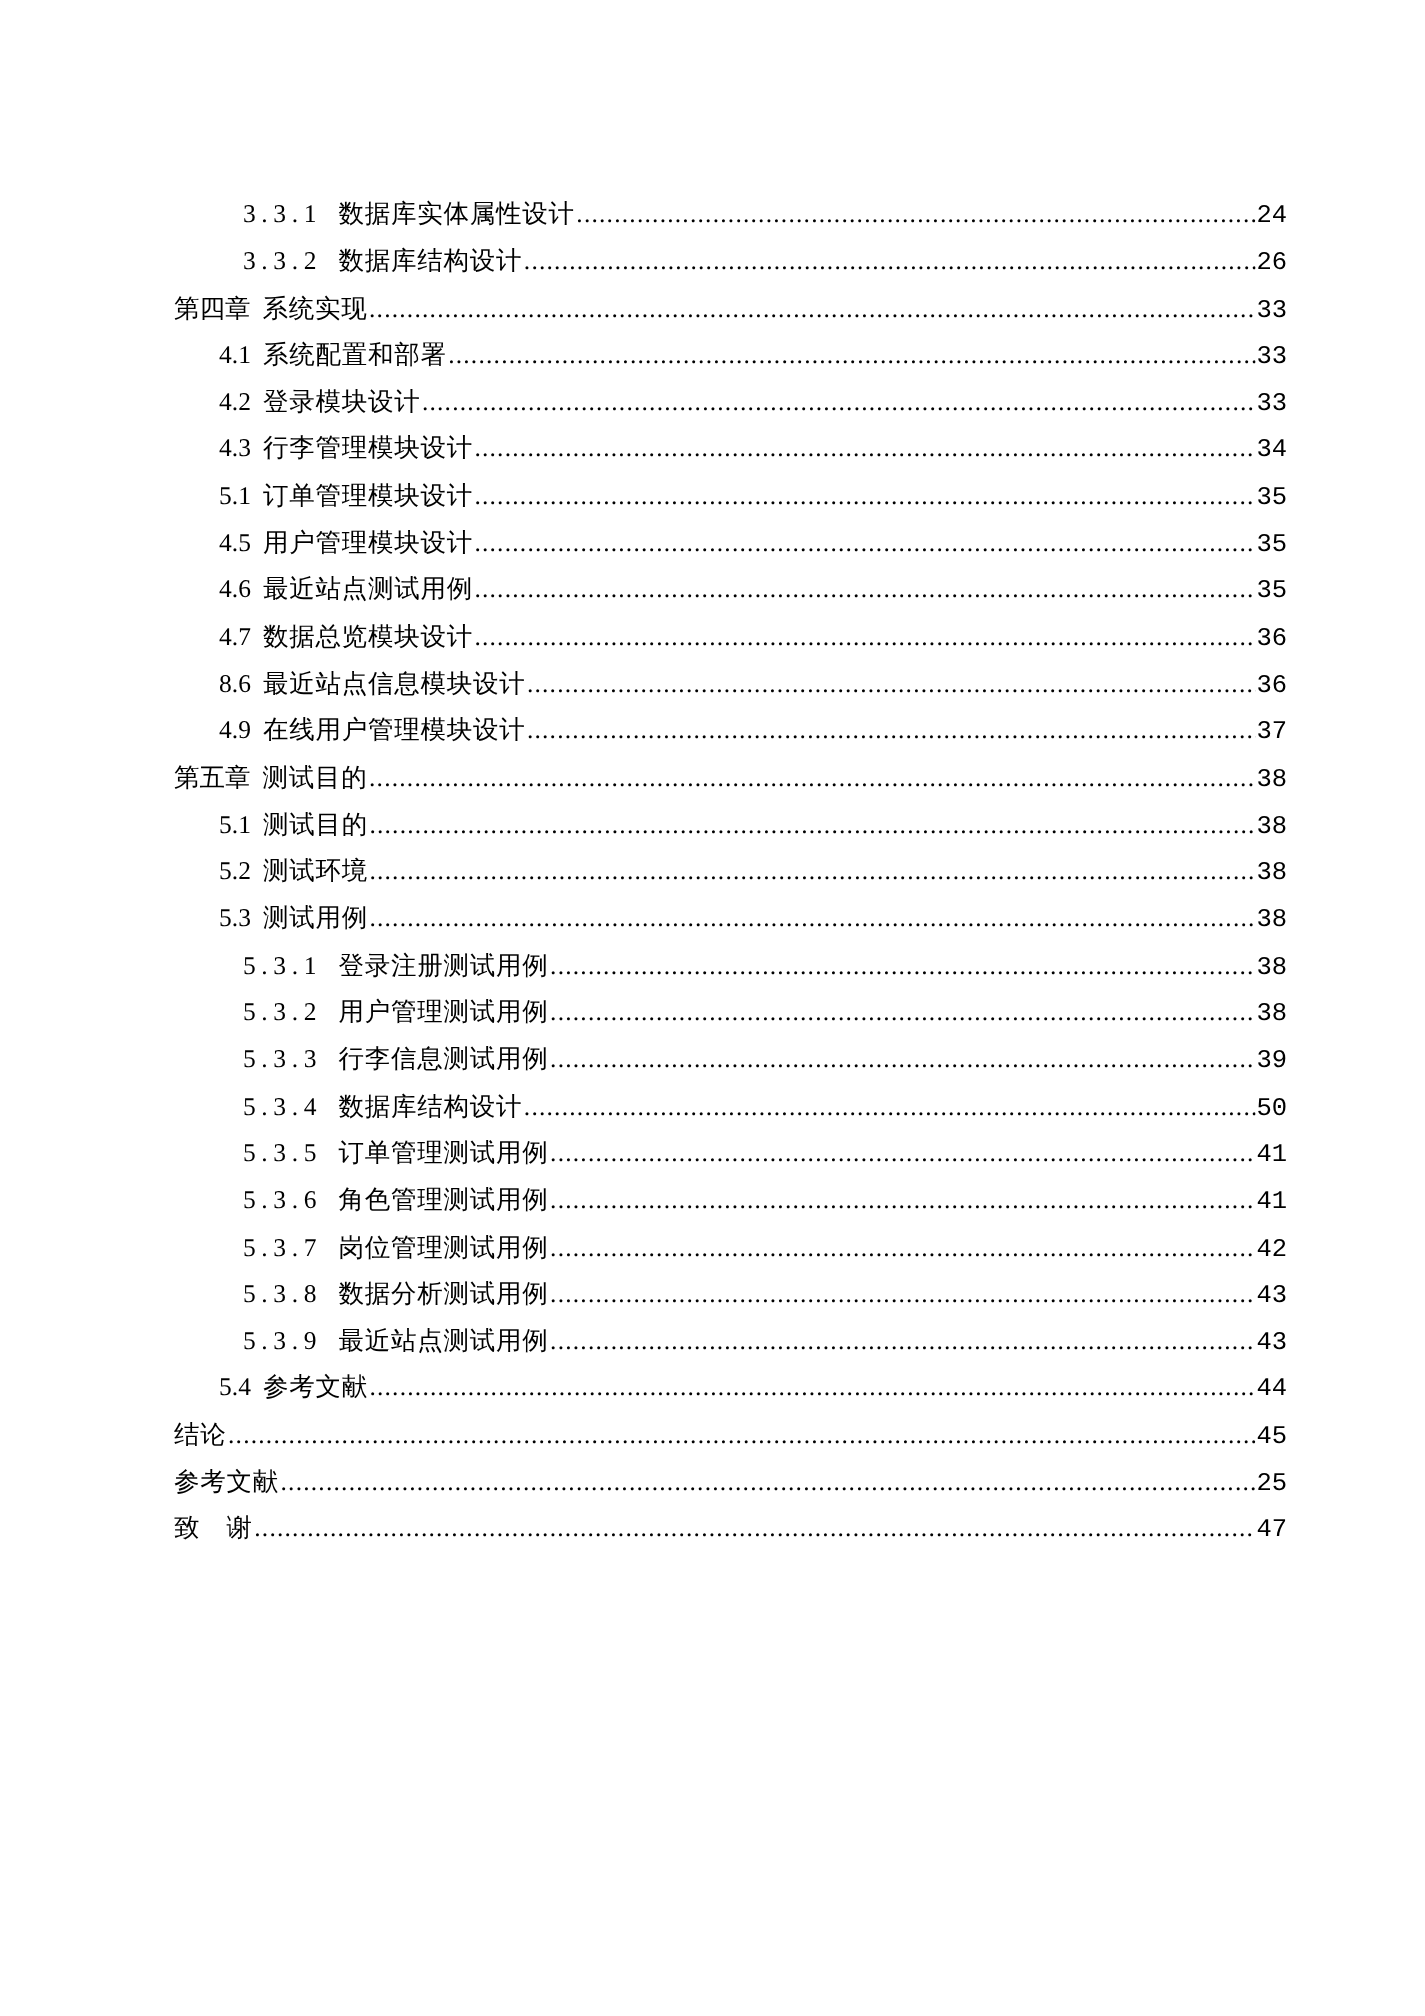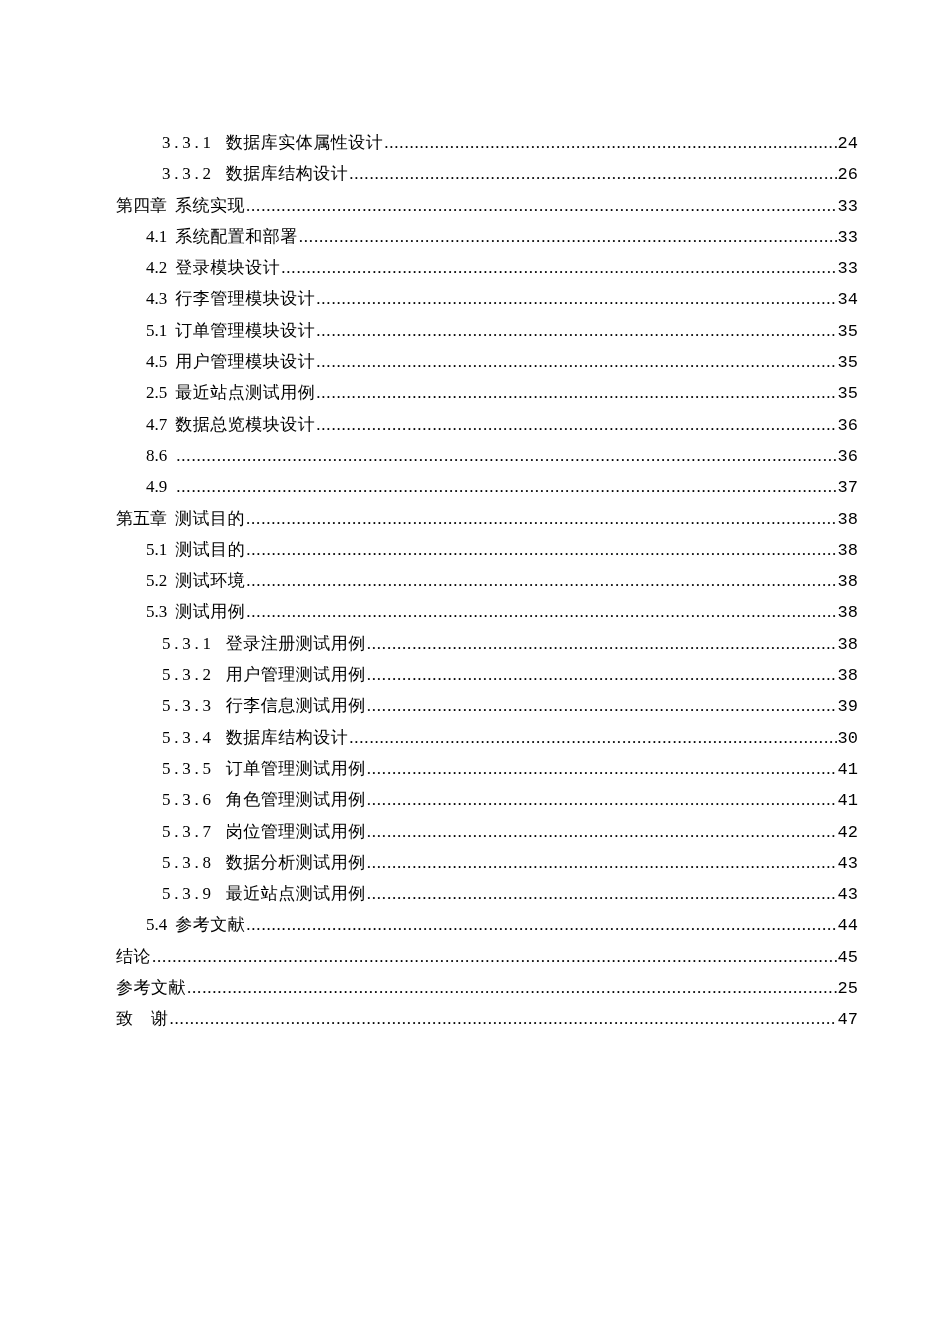--- a/index.html
+++ b/index.html
@@ -117,38 +117,40 @@
     <span class="leader">............................................................................................................................................................................................................................................................................................................</span>
     <span class="pagenum">35</span>
   </div>
       <div class="toc-row lvl2">
     <span class="num">4.5</span>
     <span class="title">用户管理模块设计</span>
     <span class="leader">............................................................................................................................................................................................................................................................................................................</span>
     <span class="pagenum">35</span>
   </div>
       <div class="toc-row lvl2">
-    <span class="num">2.5</span>
+    <span class="num">4.6</span>
     <span class="title">最近站点测试用例</span>
     <span class="leader">............................................................................................................................................................................................................................................................................................................</span>
     <span class="pagenum">35</span>
   </div>
       <div class="toc-row lvl2">
     <span class="num">4.7</span>
     <span class="title">数据总览模块设计</span>
     <span class="leader">............................................................................................................................................................................................................................................................................................................</span>
     <span class="pagenum">36</span>
   </div>
       <div class="toc-row lvl2">
     <span class="num">8.6</span>
+    <span class="title">最近站点信息模块设计</span>
     <span class="leader">............................................................................................................................................................................................................................................................................................................</span>
     <span class="pagenum">36</span>
   </div>
       <div class="toc-row lvl2">
     <span class="num">4.9</span>
+    <span class="title">在线用户管理模块设计</span>
     <span class="leader">............................................................................................................................................................................................................................................................................................................</span>
     <span class="pagenum">37</span>
   </div>
       <div class="toc-row lvl1">
     <span class="num">第五章</span>
     <span class="title">测试目的</span>
     <span class="leader">............................................................................................................................................................................................................................................................................................................</span>
     <span class="pagenum">38</span>
   </div>
       <div class="toc-row lvl2">
@@ -184,21 +186,21 @@
       <div class="toc-row lvl3">
     <span class="num">5.3.3</span>
     <span class="title">行李信息测试用例</span>
     <span class="leader">............................................................................................................................................................................................................................................................................................................</span>
     <span class="pagenum">39</span>
   </div>
       <div class="toc-row lvl3">
     <span class="num">5.3.4</span>
     <span class="title">数据库结构设计</span>
     <span class="leader">............................................................................................................................................................................................................................................................................................................</span>
-    <span class="pagenum">30</span>
+    <span class="pagenum">50</span>
   </div>
       <div class="toc-row lvl3">
     <span class="num">5.3.5</span>
     <span class="title">订单管理测试用例</span>
     <span class="leader">............................................................................................................................................................................................................................................................................................................</span>
     <span class="pagenum">41</span>
   </div>
       <div class="toc-row lvl3">
     <span class="num">5.3.6</span>
     <span class="title">角色管理测试用例</span>

